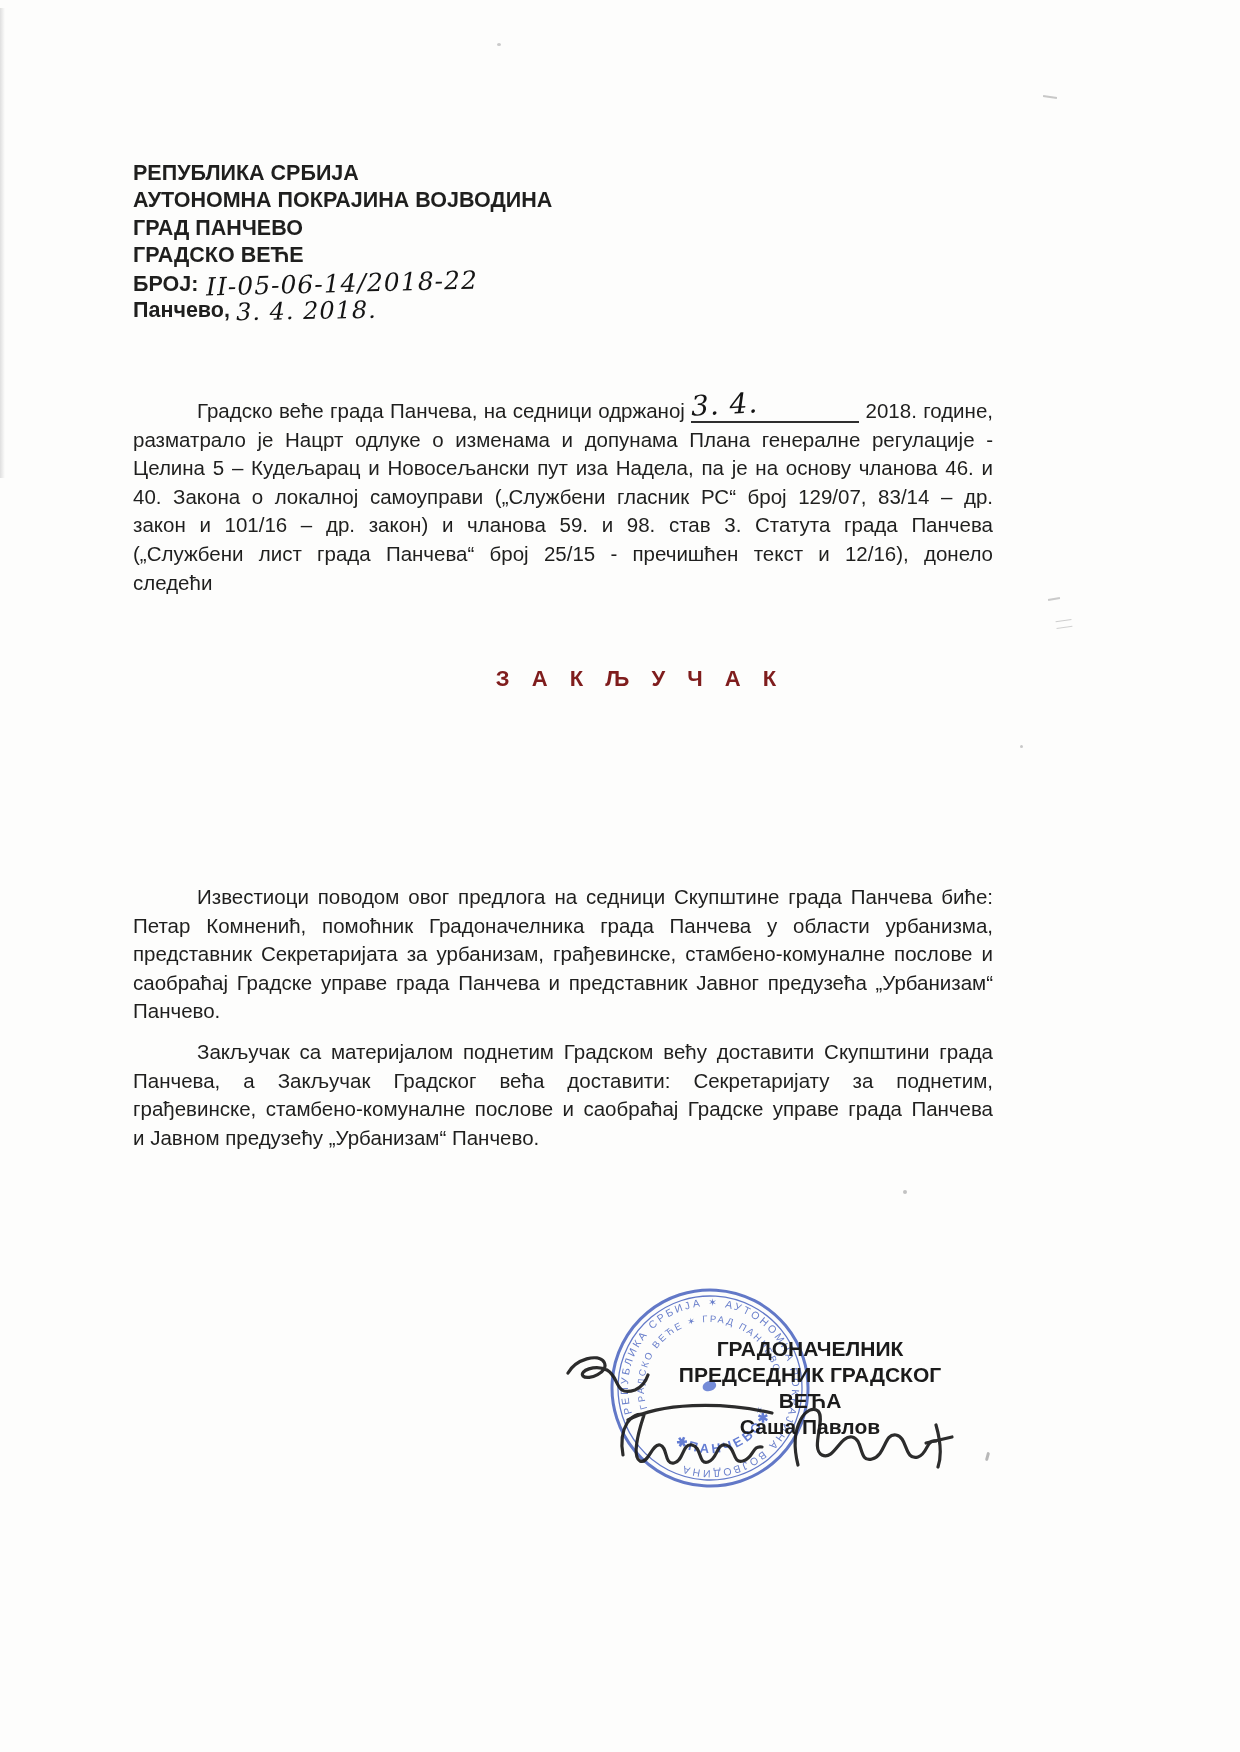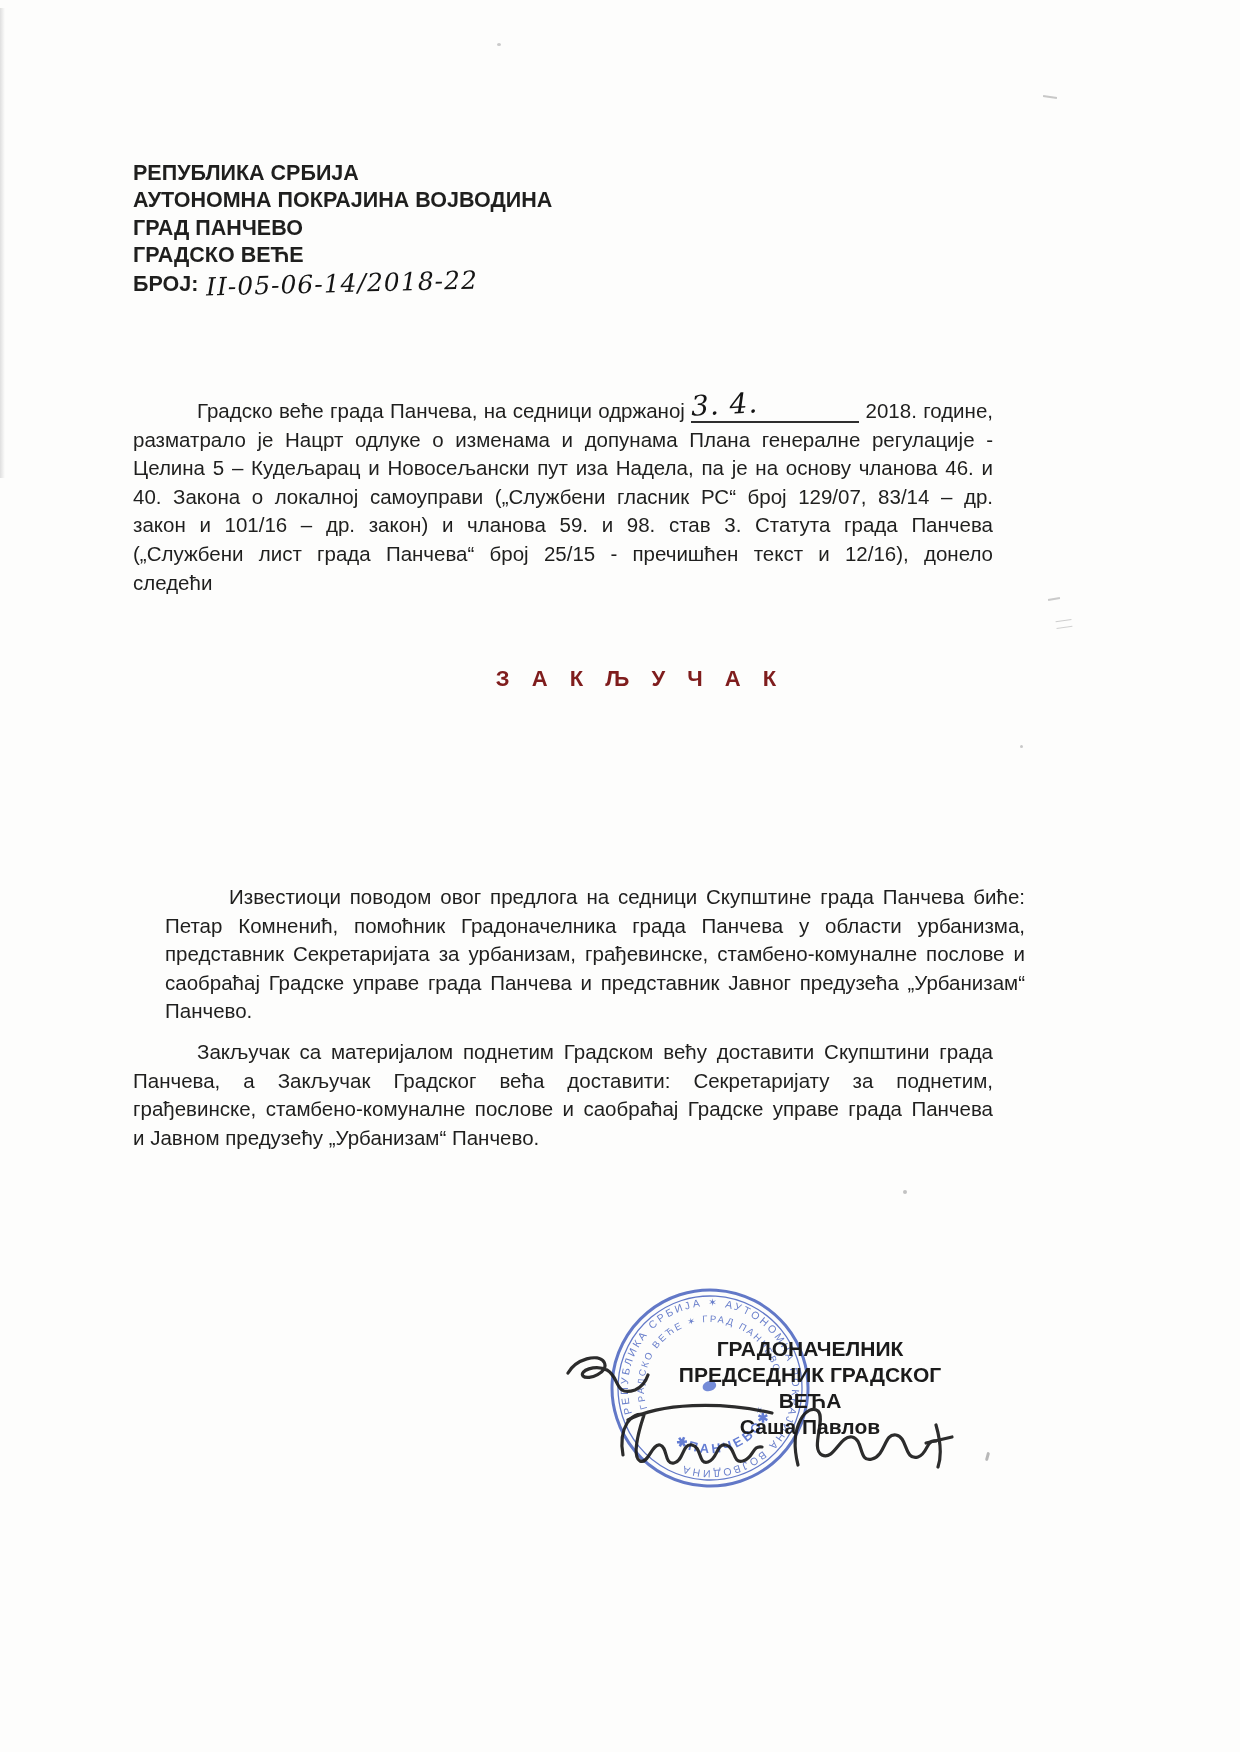--- a/index.html
+++ b/index.html
@@ -54,40 +54,43 @@
 <div class="page">
 
   <div class="letterhead">
     <div class="lh-row">РЕПУБЛИКА СРБИЈА</div>
     <div class="lh-row">АУТОНОМНА ПОКРАЈИНА ВОЈВОДИНА</div>
     <div class="lh-row">ГРАД ПАНЧЕВО</div>
     <div class="lh-row">ГРАДСКО ВЕЋЕ</div>
     <div class="lh-row case-number">
       <span>БРОЈ:</span><span class="hand">II-05-06-14/2018-22</span>
     </div>
+    <div class="lh-row place-date">
+      <span>Панчево,</span><span class="hand">3. 4. 2018.</span>
+    </div>
   </div>
 
   <div class="para" style="top:397px;">
     <div class="jline indent">
       <span>Градско веће града Панчева, на седници одржаној</span>
       <span class="dateslot"><span class="hand">3. 4.</span></span>
       <span>2018. године,</span>
     </div>
     <div class="jline">разматрало је Нацрт одлуке о изменама и допунама Плана генералне регулације -</div>
     <div class="jline">Целина 5 – Кудељарац и Новосељански пут иза Надела, па је на основу чланова 46. и</div>
     <div class="jline">40. Закона о локалној самоуправи („Службени гласник РС“ број 129/07, 83/14 – др.</div>
     <div class="jline">закон и 101/16 – др. закон) и чланова 59. и 98. став 3. Статута града Панчева</div>
     <div class="jline">(„Службени лист града Панчева“ број 25/15 - пречишћен текст и 12/16), донело</div>
     <div class="jline last">следећи</div>
   </div>
 
   <div class="heading">З А К Љ У Ч А К</div>
 
 
-  <div class="para" style="top:883px;margin-left:32px;">
+  <div class="para" style="top:883px;">
     <div class="jline indent">Известиоци поводом овог предлога на седници Скупштине града Панчева биће:</div>
     <div class="jline">Петар Комненић, помоћник Градоначелника града Панчева у области урбанизма,</div>
     <div class="jline">представник Секретаријата за урбанизам, грађевинске, стамбено-комуналне послове и</div>
     <div class="jline">саобраћај Градске управе града Панчева и представник Јавног предузећа „Урбанизам“</div>
     <div class="jline last">Панчево.</div>
   </div>
 
   <div class="para" style="top:1038px;">
     <div class="jline indent">Закључак са материјалом поднетим Градском већу доставити Скупштини града</div>
     <div class="jline">Панчева, а Закључак Градског већа доставити: Секретаријату за поднетим,</div>

